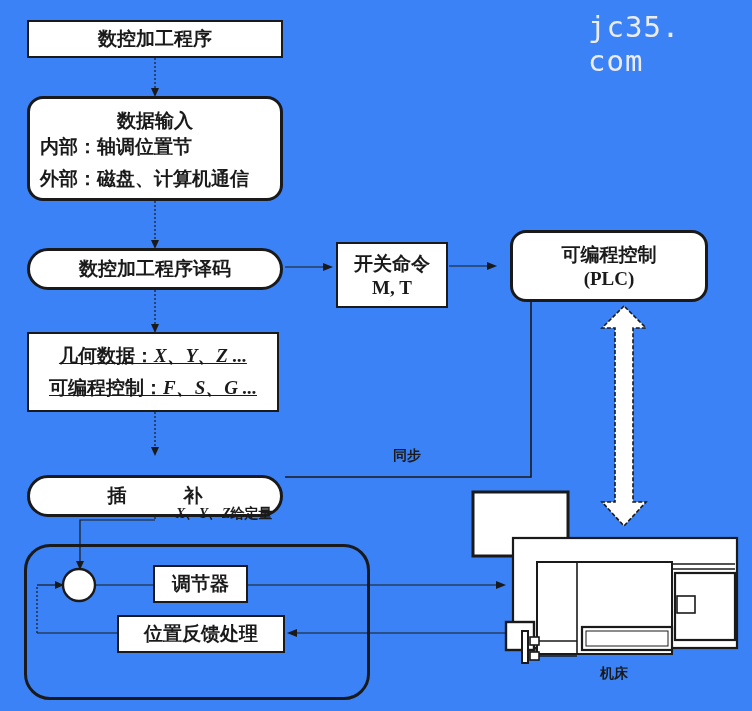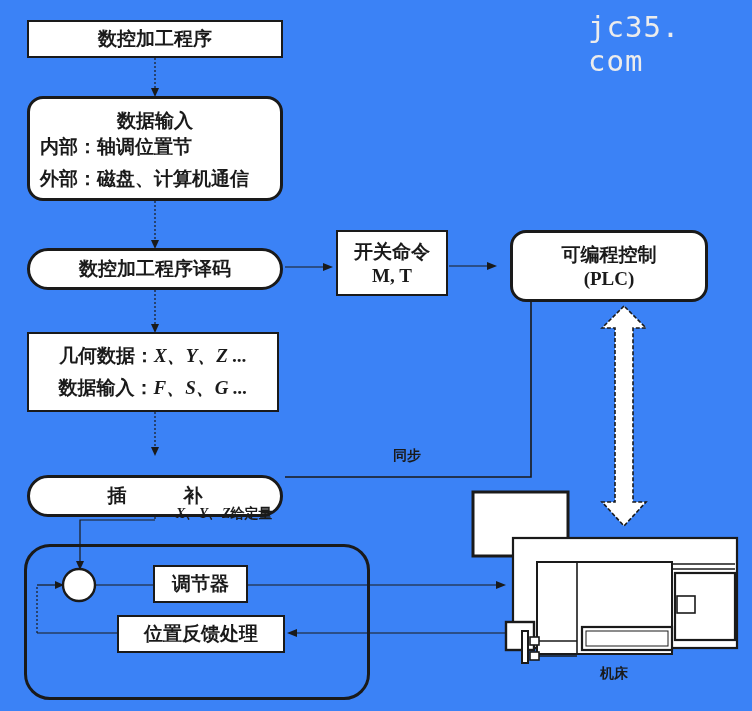--- a/index.html
+++ b/index.html
@@ -110,36 +110,36 @@
   <div class="box round col" style="left:27px; top:96px; width:256px; height:105px; padding:6px 10px 4px 10px;">
     <span>数据输入</span>
     <span class="line-left">内部：轴调位置节</span>
     <span class="line-left" style="margin-top:6px;">外部：磁盘、计算机通信</span>
   </div>
 
   <div class="box stadium" style="left:27px; top:248px; width:256px; height:42px;text-align:center;">
     <span>数控加工程序译码</span>
   </div>
 
-  <div class="box col" style="left:336px; top:230px; width:112px; height:66px; justify-content:center;text-align:center;">
+  <div class="box col" style="left:336px; top:242px; width:112px; height:66px; justify-content:center;text-align:center;">
     <span>开关命令</span>
     <span>M, T</span>
   </div>
 
   <div class="box round col" style="left:510px; top:230px; width:198px; height:72px; justify-content:center;">
     <span>可编程控制</span>
     <span>(PLC)</span>
   </div>
 
-  <div class="box col" style="left:27px; top:332px; width:252px; height:80px; justify-content:center; gap:6px;">
+  <div class="box col" style="left:27px; top:332px; width:252px; height:80px; justify-content:center; gap:6px;text-decoration:underline;">
     <span>
       <span>几何数据：</span><span class="it">X、Y、Z ...</span>
     </span>
     <span>
-      <span>数据输入：</span><span class="it">F、S、G ...</span>
+      <span>可编程控制：</span><span class="it">F、S、G ...</span>
     </span>
   </div>
 
   <div class="box stadium" style="left:27px; top:455px; width:256px; height:42px;margin-top:20px;">
     <span>插　　　补</span>
   </div>
 
   <div class="box biground" style="left:24px; top:544px; width:346px; height:156px; background:transparent;"></div>
 
   <div class="box" style="left:117px; top:615px; width:168px; height:38px;">

